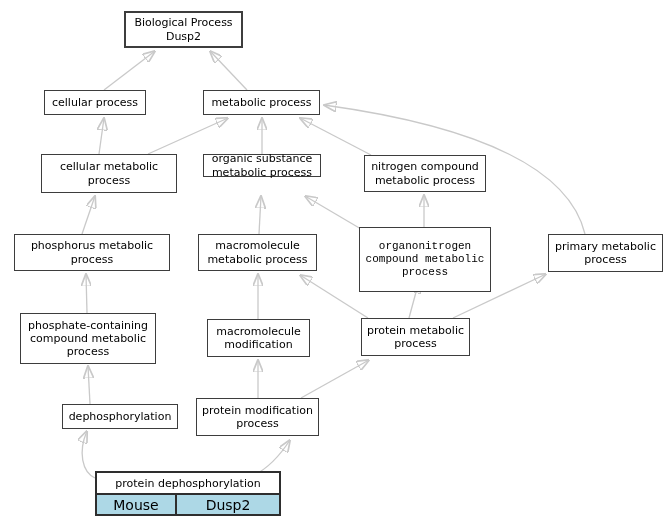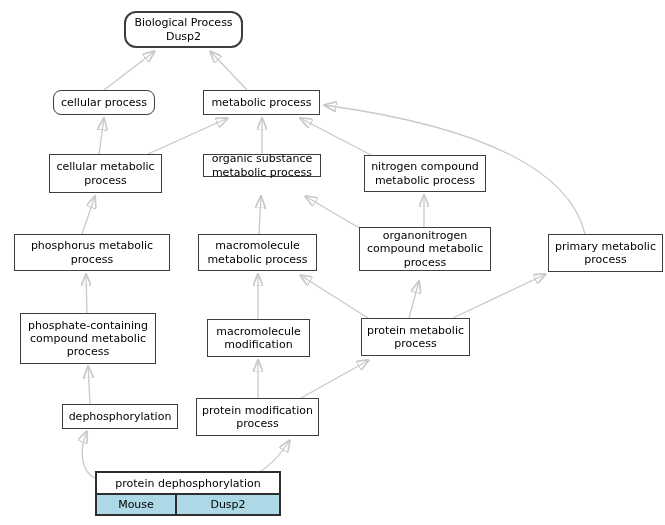--- a/index.html
+++ b/index.html
@@ -29,21 +29,21 @@
     border: 1.5px solid #3d3d3d;
     display: flex;
     align-items: center;
     justify-content: center;
     text-align: center;
     font-size: 11px;
     line-height: 1.2;
     white-space: pre-line;
     cursor: pointer;
   }
-  .node.thick { border-width: 2px; border-radius: 12px; }
+  .node.thick { border-width: 2px; }
   .annot-table {
     position: absolute;
     box-sizing: border-box;
     left: 95px; top: 471px;
     width: 186px;
     background: #ffffff;
     border: 2px solid #2e2e2e;
     cursor: pointer;
   }
   .annot-title {
@@ -58,21 +58,21 @@
   .annot-row {
     display: flex;
     border-top: 2px solid #2e2e2e;
   }
   .annot-cell {
     box-sizing: border-box;
     height: 19px;
     display: flex;
     align-items: center;
     justify-content: center;
-    font-size: 11px;
+    font-size: 14px;
     background: #add8e6;
     text-align: center;
   }
   .annot-cell.organism { width: 78px; }
   .annot-cell.gene { flex: 1; border-left: 2px solid #2e2e2e; }
 </style>
 </head>
 <body>
 
 <div id="canvas">
@@ -102,40 +102,40 @@
     <path d="M90,404 L88,366" marker-end="url(#arrow)"></path>
     <path d="M258,398 L258,360" marker-end="url(#arrow)"></path>
     <path d="M301,398 L369,360" marker-end="url(#arrow)"></path>
     <path d="M95,478 C82,472 78,452 87,431" marker-end="url(#arrow)"></path>
     <path d="M250,477 C267,470 279,457 290,440" marker-end="url(#arrow)"></path>
   </svg>
 
   <div class="node thick" style="left:124px; top:11px; width:119px; height:37px;">Biological Process
 Dusp2</div>
 
-  <div class="node" style="left:53px; top:90px; width:102px; height:25px;border-radius:8px;">cellular process</div>
+  <div class="node" style="left:44px; top:90px; width:102px; height:25px;">cellular process</div>
 
   <div class="node" style="left:203px; top:90px; width:117px; height:25px;">metabolic process</div>
 
-  <div class="node" style="left:49px; top:154px; width:113px; height:39px;">cellular metabolic
+  <div class="node" style="left:41px; top:154px; width:136px; height:39px;">cellular metabolic
 process</div>
 
   <div class="node" style="left:203px; top:154px; width:118px; height:23px;">organic substance
 metabolic process</div>
 
   <div class="node" style="left:364px; top:155px; width:122px; height:37px;">nitrogen compound
 metabolic process</div>
 
   <div class="node" style="left:14px; top:234px; width:156px; height:37px;">phosphorus metabolic
 process</div>
 
   <div class="node" style="left:198px; top:234px; width:119px; height:37px;">macromolecule
 metabolic process</div>
 
-  <div class="node" style="left:359px; top:227px; width:132px; height:44px;">organonitrogen
+  <div class="node" style="left:359px; top:227px; width:132px; height:65px;font-family:Liberation Mono, monospace;">organonitrogen
 compound metabolic
 process</div>
 
   <div class="node" style="left:548px; top:234px; width:115px; height:38px;">primary metabolic
 process</div>
 
   <div class="node" style="left:20px; top:313px; width:136px; height:51px;">phosphate-containing
 compound metabolic
 process</div>
 

